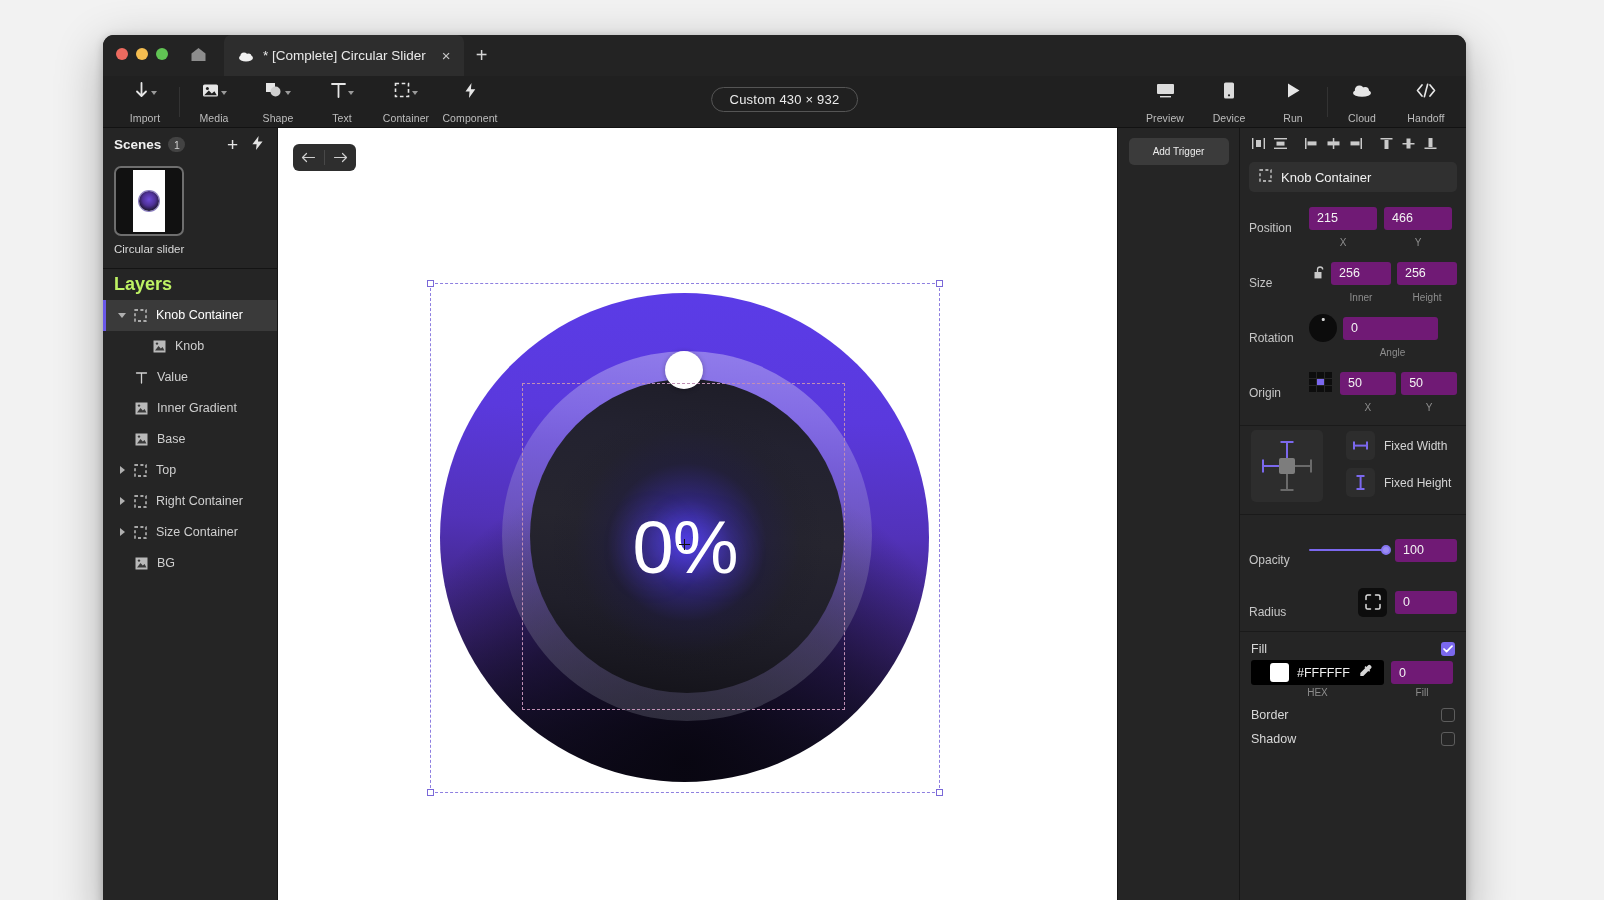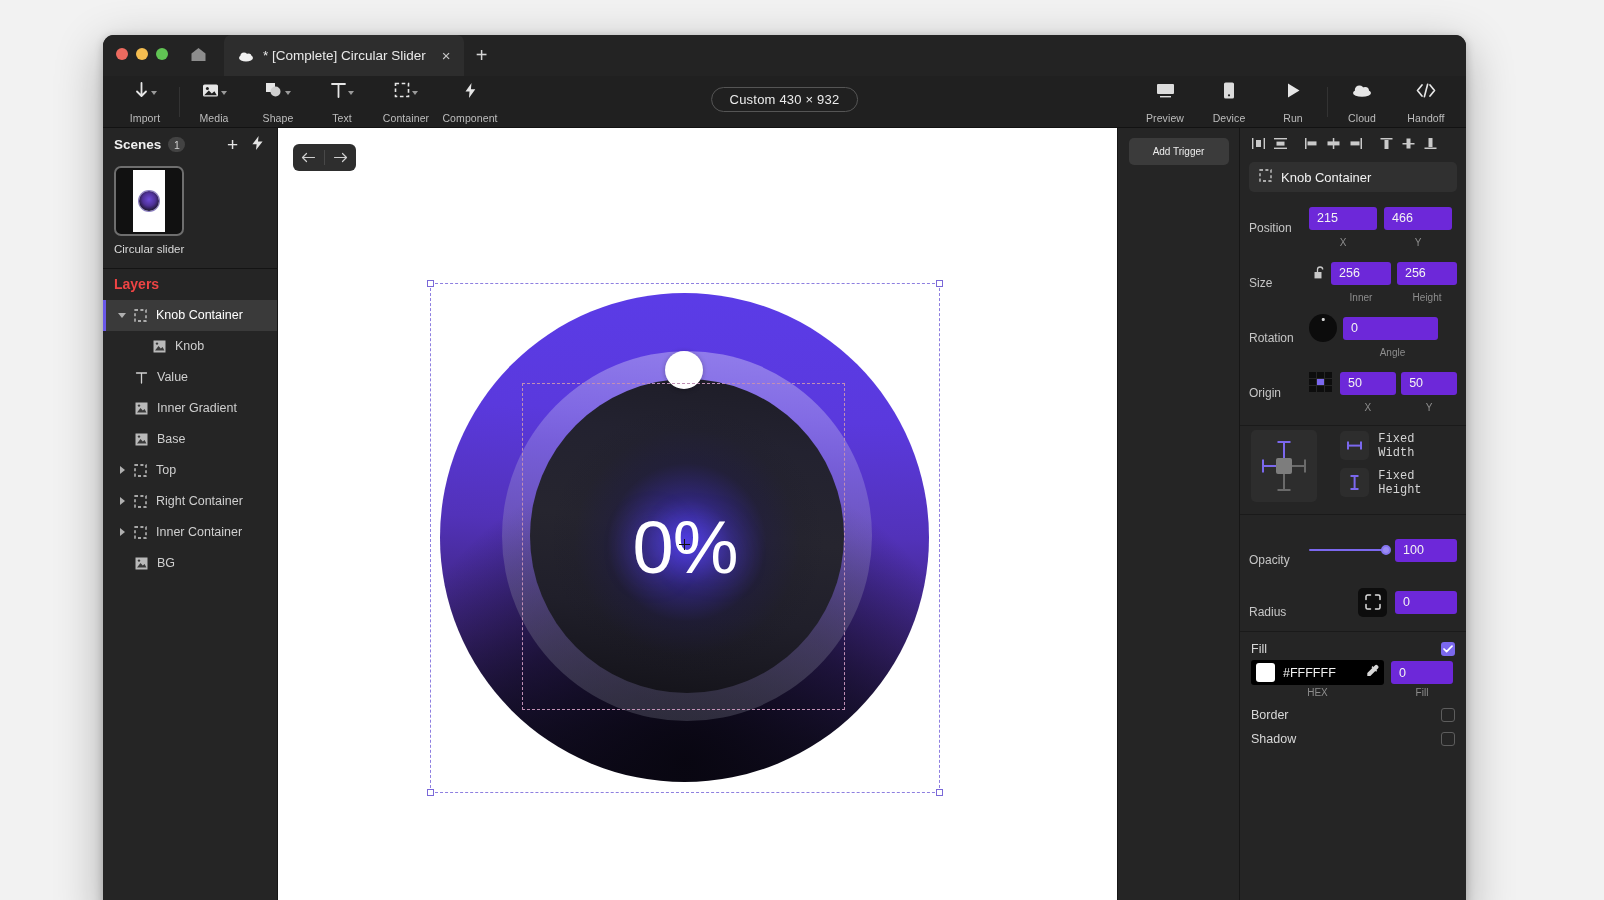--- a/index.html
+++ b/index.html
@@ -98,21 +98,21 @@
   }
   .scene-canvas { width: 32px; height: 62px; background: #fff; position: relative;
                   display: flex; align-items: center; justify-content: center; }
   .scene-knob { width: 20px; height: 20px; border-radius: 50%;
     background: radial-gradient(circle at 50% 42%, #6d4bd8 0%, #4f3197 42%, #171225 78%, #0b0a12 100%);
     box-shadow: 0 0 0 1px rgba(90,70,170,.7); }
   .scene-label { margin-top: 6px; width: 80px; font-size: 11.5px; color: #d8d8d8; line-height: 1.35; }
 
   .layers-sep { height: 1px; background: #141414; }
   .layers-head { height: 31px; display: flex; align-items: center; padding: 0 11px;
-                 font-size: 14px; color: #ef4444; font-weight: 700; }
+                 font-size: 18px; color: #bef264; font-weight: 700; }
   .layer-row {
     height: 31px; display: flex; align-items: center; font-size: 12.5px; color: #cfcfcf;
     padding-right: 8px;
   }
   .layer-row.selected { background: #3a3a3a; border-left: 3px solid #6a57e8; }
   .layer-row.selected .layer-name { color: #ffffff; }
   .disc { width: 16px; display: flex; align-items: center; justify-content: center; flex: none; }
   .tri { width: 0; height: 0; border-top: 4px solid transparent; border-bottom: 4px solid transparent;
          border-left: 5px solid #b0b0b0; }
   .tri.open { border-left: 4px solid transparent; border-right: 4px solid transparent;
@@ -197,21 +197,21 @@
   .layer-chip {
     margin: 4px 9px 0; height: 30px; background: #303030; border-radius: 5px;
     display: flex; align-items: center; padding: 0 10px; gap: 9px;
     color: #f2f2f2; font-size: 13px;
   }
 
   .prop-section { padding: 9px 9px 6px; }
   .prop-row { display: flex; align-items: center; margin-bottom: 2px; }
   .prop-label { width: 60px; font-size: 12px; color: #c6c6c6; flex: none; margin-top: 20px; }
   .field {
-    height: 23px; background: #6d28d9; border-radius: 3px;
+    height: 23px; background: #701a75; border-radius: 3px;
     display: flex; align-items: center; padding: 0 8px;
     color: #f3f3f3; font-size: 12.5px;
   }
   .f-num { width: 68px; }
   .sub-row { display: flex; margin: 1px 0 8px 60px; }
   .sub-lbl { width: 68px; text-align: center; font-size: 10px; color: #8d8d8d; }
   .sub-gap { width: 7px; }
   .fgap { width: 7px; }
 
   .lock-ic { width: 22px; display: flex; align-items: center; justify-content: center; flex: none; }
@@ -222,21 +222,21 @@
   .rot-dial:after { content: ""; position: absolute; left: 50%; top: 4px; width: 2.5px; height: 2.5px;
                     border-radius: 50%; background: #d8d8d8; transform: translateX(-50%); }
   .origin-grid { width: 24px; height: 22px; display: grid; grid-template-columns: repeat(3,7px);
                  grid-template-rows: repeat(3,6px); gap: 1px; flex: none; margin-right: 7px; }
   .og { background: #0d0d0d; }
   .og.on { background: #7b68ee; }
 
   .divider { height: 1px; background: #1a1a1a; margin: 4px 0; }
 
   .sec-title { font-size: 12.5px; color: #d8d8d8; padding: 8px 12px 6px; }
-  .constraints-wrap { display: flex; padding: 0 11px 8px; gap: 23px; font-family: Liberation Mono, monospace; }
+  .constraints-wrap { display: flex; padding: 0 11px 8px; gap: 23px; }
   .cbox { width: 72px; height: 72px; background: #2d2d2d; border-radius: 5px; position: relative; }
   .c-sq { position: absolute; left: 50%; top: 50%; transform: translate(-50%,-50%);
           width: 16px; height: 16px; background: #7d7d7d; border-radius: 2px; }
   .c-arm { position: absolute; background: #7b68ee; }
   .c-arm.grey { background: #6a6a6a; }
   .c-top { left: 50%; top: 11px; width: 2px; height: 17px; transform: translateX(-50%); }
   .c-top-cap { left: 50%; top: 11px; width: 13px; height: 2px; transform: translateX(-50%); }
   .c-left { left: 11px; top: 50%; width: 17px; height: 2px; transform: translateY(-50%); }
   .c-left-cap { left: 11px; top: 50%; width: 2px; height: 13px; transform: translateY(-50%); }
   .c-right { right: 11px; top: 50%; width: 17px; height: 2px; transform: translateY(-50%); }
@@ -256,21 +256,21 @@
   .radius-ic { width: 29px; height: 29px; background: #0d0d0d; border-radius: 5px;
                display: flex; align-items: center; justify-content: center; flex: none; margin-right: 8px; }
 
   .fill-head { display: flex; align-items: center; padding: 6px 11px 4px; }
   .fill-head .t { font-size: 12.5px; color: #d8d8d8; }
   .chk { width: 14px; height: 14px; border-radius: 3px; margin-left: auto; }
   .chk.on { background: #7b68ee; display: flex; align-items: center; justify-content: center; }
   .chk.off { border: 1px solid #5d5d5d; }
   .fill-row { display: flex; align-items: center; padding: 0 11px; }
   .swatch-field { width: 133px; height: 25px; background: #000; border-radius: 3px;
-                  display: flex; align-items: center; padding: 0 5px; gap: 8px; }
+                  display: flex; align-items: center; padding: 0 19px; gap: 8px; }
   .swatch { width: 19px; height: 19px; background: #fff; border-radius: 3px; flex: none; }
   .hex-t { color: #f2f2f2; font-size: 12.5px; flex: 1; }
   .fill-sub { display: flex; padding: 2px 11px 0; }
   .fill-sub .a { width: 133px; text-align: center; font-size: 10px; color: #8d8d8d; }
   .fill-sub .b { width: 62px; text-align: center; font-size: 10px; color: #8d8d8d; margin-left: 7px; }
   .simple-row { display: flex; align-items: center; padding: 10px 11px 0; }
   .simple-row .t { font-size: 12.5px; color: #d8d8d8; }
 </style>
 </head>
 <body>
@@ -532,21 +532,21 @@
 
         <div class="layer-row" style="padding-left:11px">
           <span class="disc">
                 <i class="tri"></i>
               </span>
           <span class="layer-ic">
             <svg width="13" height="13" viewBox="0 0 13 13">
                   <rect x="1" y="1" width="11" height="11" fill="none" stroke="#d2d2d2" stroke-width="1.3" stroke-dasharray="3 2.4"></rect>
                 </svg>
           </span>
-          <span class="layer-name">Inner Container</span>
+          <span class="layer-name">Size Container</span>
         </div>
 
         <div class="layer-row" style="padding-left:28px">
           <span class="layer-ic">
             <svg width="13" height="13" viewBox="0 0 13 13">
                   <rect x="0.5" y="0.5" width="12" height="12" fill="#b9b9b9"></rect>
                   <path d="M2 10.5 5.5 6l2.3 2.6L9.6 7l1.8 3.5z" fill="#3a3a3a"></path>
                   <circle cx="4" cy="3.6" r="1.2" fill="#3a3a3a"></circle>
                 </svg>
           </span>

